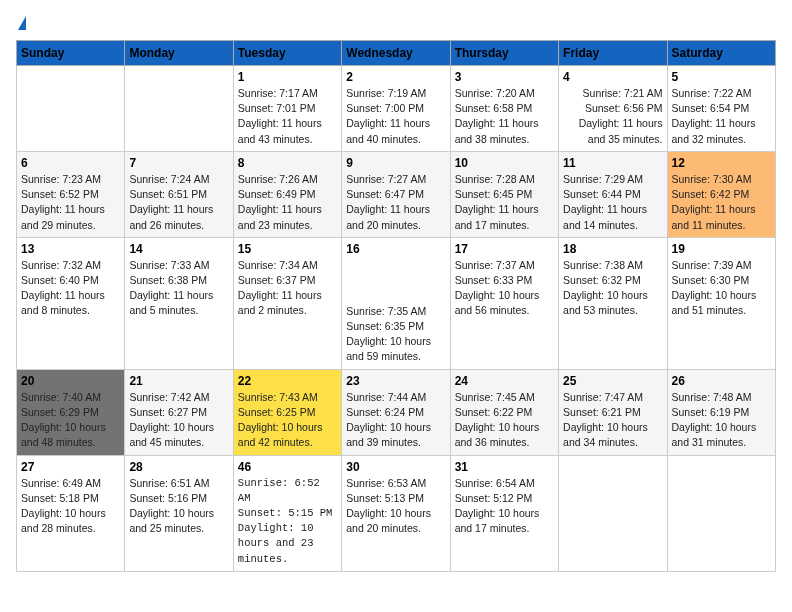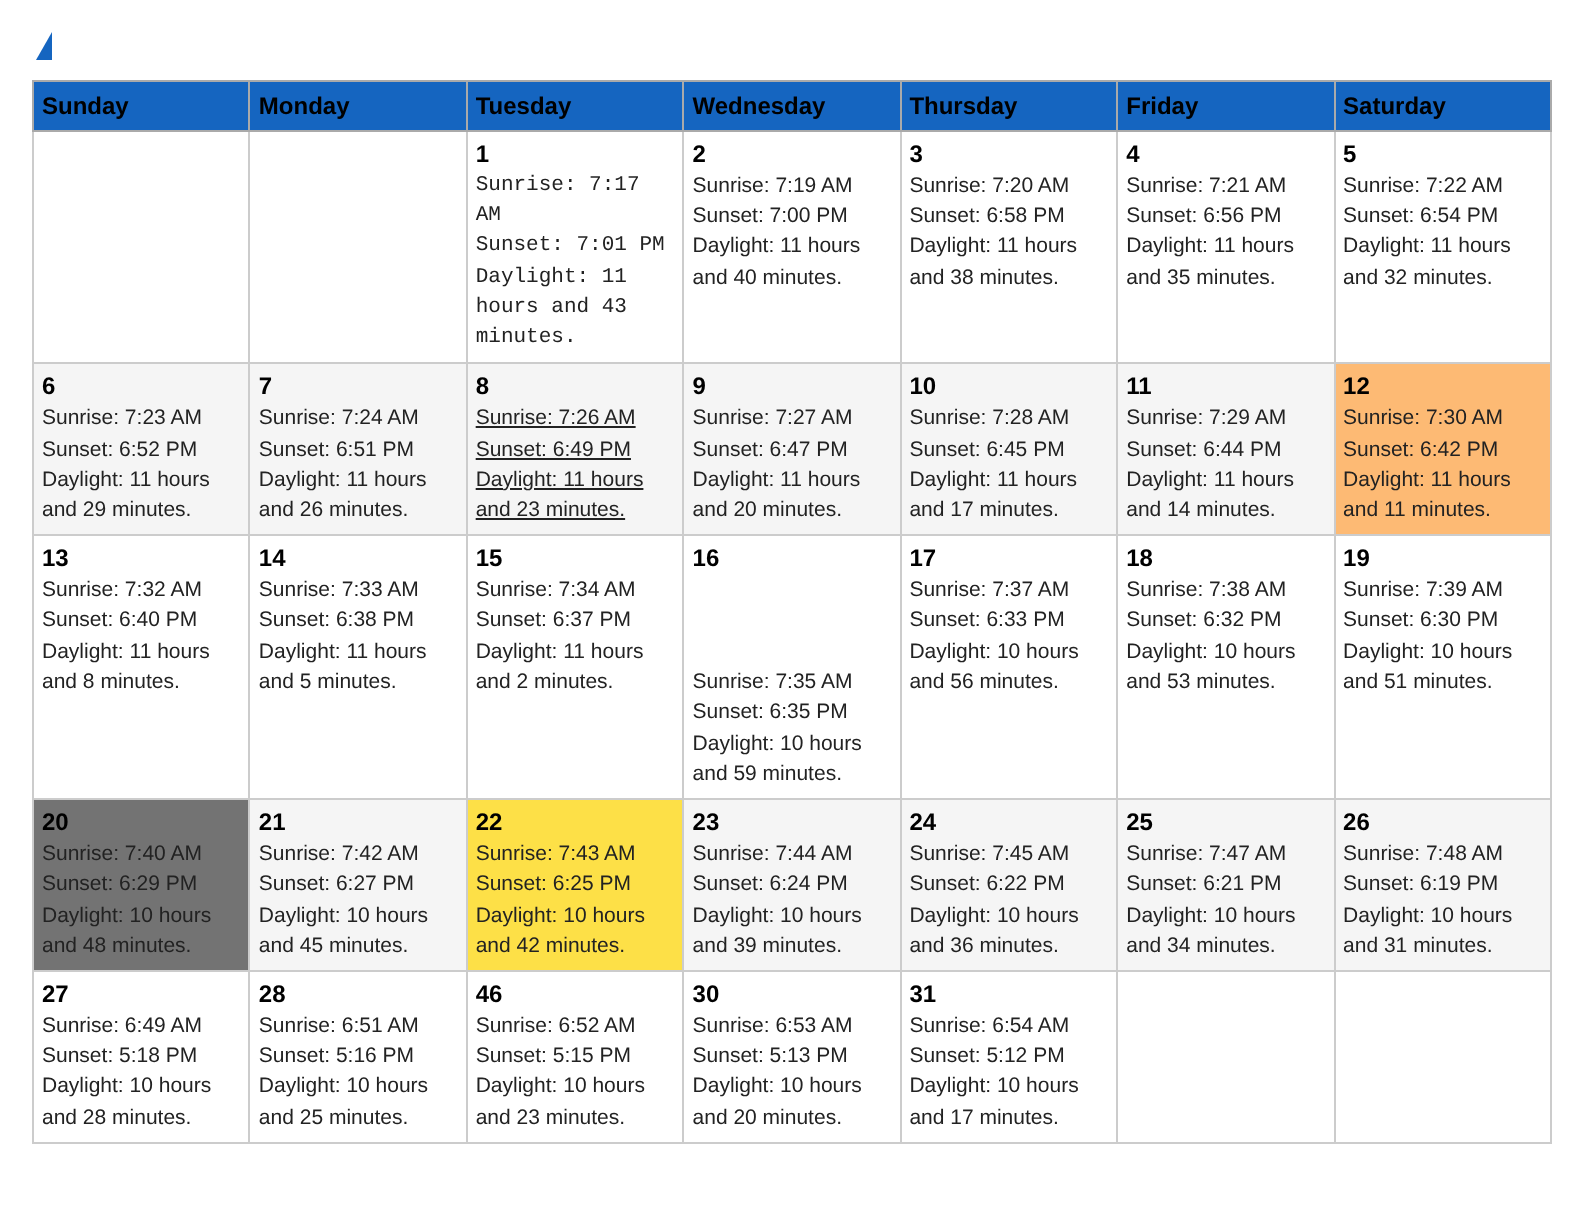--- a/index.html
+++ b/index.html
@@ -123,39 +123,39 @@
         <th>Friday</th>
         <th>Saturday</th>
       </tr>
   </thead>
   <tbody id="calendar-body">
   <tr>
         <td class="empty-cell"></td>
         <td class="empty-cell"></td>
         <td>
           <span class="day-number">1</span>
-          <div class="day-info" style="white-space: pre-line; font-family: Liberation Mono, monospace;">Sunrise: 7:17 AM
+          <div class="day-info" style="white-space: pre-line;">Sunrise: 7:17 AM
 Sunset: 7:01 PM
 Daylight: 11 hours and 43 minutes.</div>
         </td>
         <td>
           <span class="day-number">2</span>
           <div class="day-info" style="white-space: pre-line;">Sunrise: 7:19 AM
 Sunset: 7:00 PM
 Daylight: 11 hours and 40 minutes.</div>
         </td>
         <td>
           <span class="day-number">3</span>
           <div class="day-info" style="white-space: pre-line;">Sunrise: 7:20 AM
 Sunset: 6:58 PM
 Daylight: 11 hours and 38 minutes.</div>
         </td>
         <td>
           <span class="day-number">4</span>
-          <div class="day-info" style="white-space: pre-line;">Sunrise: 7:21 AM
+          <div class="day-info" style="white-space: pre-line; text-align: right;">Sunrise: 7:21 AM
 Sunset: 6:56 PM
 Daylight: 11 hours and 35 minutes.</div>
         </td>
         <td>
           <span class="day-number">5</span>
           <div class="day-info" style="white-space: pre-line;">Sunrise: 7:22 AM
 Sunset: 6:54 PM
 Daylight: 11 hours and 32 minutes.</div>
         </td>
       </tr>
@@ -167,21 +167,21 @@
 Daylight: 11 hours and 29 minutes.</div>
         </td>
         <td style="background: rgb(245, 245, 245);">
           <span class="day-number">7</span>
           <div class="day-info" style="white-space: pre-line;">Sunrise: 7:24 AM
 Sunset: 6:51 PM
 Daylight: 11 hours and 26 minutes.</div>
         </td>
         <td style="background: rgb(245, 245, 245);">
           <span class="day-number">8</span>
-          <div class="day-info" style="white-space: pre-line; text-decoration: underline;">Sunrise: 7:26 AM
+          <div class="day-info" style="white-space: pre-line;">Sunrise: 7:26 AM
 Sunset: 6:49 PM
 Daylight: 11 hours and 23 minutes.</div>
         </td>
         <td style="background: rgb(245, 245, 245);">
           <span class="day-number">9</span>
           <div class="day-info" style="white-space: pre-line;">Sunrise: 7:27 AM
 Sunset: 6:47 PM
 Daylight: 11 hours and 20 minutes.</div>
         </td>
         <td style="background: rgb(245, 245, 245);">
@@ -299,21 +299,21 @@
 Daylight: 10 hours and 28 minutes.</div>
         </td>
         <td>
           <span class="day-number">28</span>
           <div class="day-info" style="white-space: pre-line;">Sunrise: 6:51 AM
 Sunset: 5:16 PM
 Daylight: 10 hours and 25 minutes.</div>
         </td>
         <td>
           <span class="day-number">46</span>
-          <div class="day-info" style="white-space: pre-line;">Sunrise: 6:52 AM
+          <div class="day-info" style="white-space: pre-line; font-family: Liberation Mono, monospace;">Sunrise: 6:52 AM
 Sunset: 5:15 PM
 Daylight: 10 hours and 23 minutes.</div>
         </td>
         <td>
           <span class="day-number">30</span>
           <div class="day-info" style="white-space: pre-line;">Sunrise: 6:53 AM
 Sunset: 5:13 PM
 Daylight: 10 hours and 20 minutes.</div>
         </td>
         <td>

